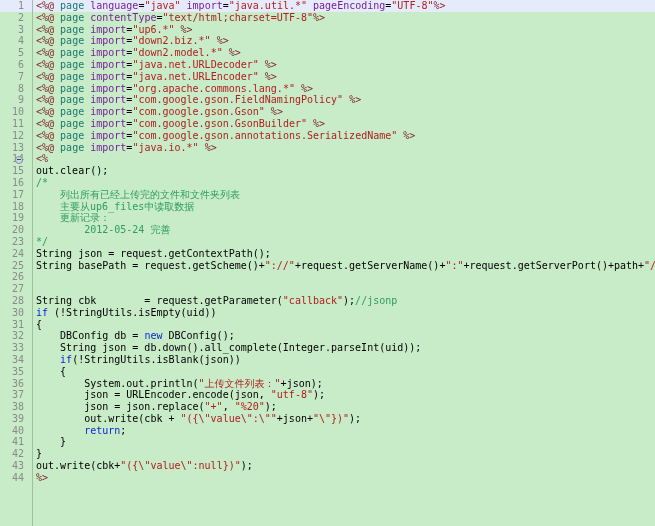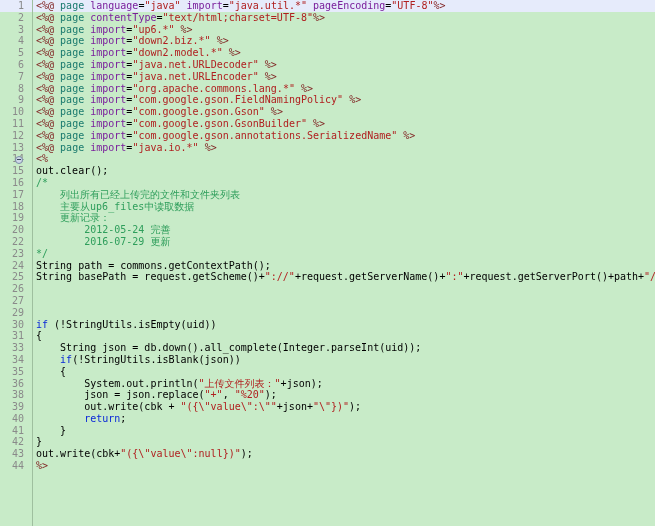--- a/index.html
+++ b/index.html
@@ -110,33 +110,34 @@
       <div class="line"><div class="gutter">11</div><div class="code"><span class="t-dir">&lt;%@</span><span class="t-plain"> </span><span class="t-tag">page</span><span class="t-plain"> </span><span class="t-attr">import</span><span class="t-op">=</span><span class="t-str">"com.google.gson.GsonBuilder"</span><span class="t-plain"> </span><span class="t-dir">%&gt;</span></div></div>
       <div class="line"><div class="gutter">12</div><div class="code"><span class="t-dir">&lt;%@</span><span class="t-plain"> </span><span class="t-tag">page</span><span class="t-plain"> </span><span class="t-attr">import</span><span class="t-op">=</span><span class="t-str">"com.google.gson.annotations.SerializedName"</span><span class="t-plain"> </span><span class="t-dir">%&gt;</span></div></div>
       <div class="line"><div class="gutter">13</div><div class="code"><span class="t-dir">&lt;%@</span><span class="t-plain"> </span><span class="t-tag">page</span><span class="t-plain"> </span><span class="t-attr">import</span><span class="t-op">=</span><span class="t-str">"java.io.*"</span><span class="t-plain"> </span><span class="t-dir">%&gt;</span></div></div>
       <div class="line"><div class="gutter">14</div><div class="fold"></div><div class="code"><span class="t-dir">&lt;%</span></div></div>
       <div class="line"><div class="gutter">15</div><div class="code"><span class="t-plain">out.clear();</span></div></div>
       <div class="line"><div class="gutter">16</div><div class="code"><span class="t-cmt">/*</span></div></div>
       <div class="line"><div class="gutter">17</div><div class="code"><span class="t-cmt">    列出所有已经上传完的文件和文件夹列表</span></div></div>
       <div class="line"><div class="gutter">18</div><div class="code"><span class="t-cmt">    主要从up6_files中读取数据</span></div></div>
       <div class="line"><div class="gutter">19</div><div class="code"><span class="t-cmt">    更新记录：</span></div></div>
       <div class="line"><div class="gutter">20</div><div class="code"><span class="t-cmt">        2012-05-24 完善</span></div></div>
-      <div class="line"><div class="gutter">22</div><div class="code"><span class="t-cmt">        2016-07-29 更新</span></div></div>
       <div class="line"><div class="gutter">23</div><div class="code"><span class="t-cmt">*/</span></div></div>
-      <div class="line"><div class="gutter">24</div><div class="code"><span class="t-plain">String path = commons.getContextPath();</span></div></div>
+      <div class="line"><div class="gutter">24</div><div class="code"><span class="t-plain">String json = request.getContextPath();</span></div></div>
       <div class="line"><div class="gutter">25</div><div class="code"><span class="t-plain">String basePath = request.getScheme()+</span><span class="t-str">"://"</span><span class="t-plain">+request.getServerName()+</span><span class="t-str">":"</span><span class="t-plain">+request.getServerPort()+path+</span><span class="t-str">"/"</span></div></div>
       <div class="line"><div class="gutter">26</div><div class="code"></div></div>
       <div class="line"><div class="gutter">27</div></div>
-      <div class="line"><div class="gutter">29</div><div class="code"></div></div>
+      <div class="line"><div class="gutter">28</div><div class="code"><span class="t-plain">String cbk        = request.getParameter(</span><span class="t-str">"callback"</span><span class="t-plain">);</span><span class="t-cmt">//jsonp</span></div></div>
       <div class="line"><div class="gutter">30</div><div class="code"><span class="t-kw">if</span><span class="t-plain"> (!StringUtils.isEmpty(uid))</span></div></div>
       <div class="line"><div class="gutter">31</div><div class="code"><span class="t-plain">{</span></div></div>
+      <div class="line"><div class="gutter">32</div><div class="code"><span class="t-plain">    DBConfig db = </span><span class="t-kw">new</span><span class="t-plain"> DBConfig();</span></div></div>
       <div class="line"><div class="gutter">33</div><div class="code"><span class="t-plain">    String json = db.down().all_complete(Integer.parseInt(uid));</span></div></div>
       <div class="line"><div class="gutter">34</div><div class="code"><span class="t-plain">    </span><span class="t-kw">if</span><span class="t-plain">(!StringUtils.isBlank(json))</span></div></div>
       <div class="line"><div class="gutter">35</div><div class="code"><span class="t-plain">    {</span></div></div>
       <div class="line"><div class="gutter">36</div><div class="code"><span class="t-plain">        System.out.println(</span><span class="t-str">"上传文件列表："</span><span class="t-plain">+json);</span></div></div>
+      <div class="line"><div class="gutter">37</div><div class="code"><span class="t-plain">        json = URLEncoder.encode(json, </span><span class="t-str">"utf-8"</span><span class="t-plain">);</span></div></div>
       <div class="line"><div class="gutter">38</div><div class="code"><span class="t-plain">        json = json.replace(</span><span class="t-str">"+"</span><span class="t-plain">, </span><span class="t-str">"%20"</span><span class="t-plain">);</span></div></div>
       <div class="line"><div class="gutter">39</div><div class="code"><span class="t-plain">        out.write(cbk + </span><span class="t-str">"({\"value\":\""</span><span class="t-plain">+json+</span><span class="t-str">"\"})"</span><span class="t-plain">);</span></div></div>
       <div class="line"><div class="gutter">40</div><div class="code"><span class="t-plain">        </span><span class="t-kw">return</span><span class="t-plain">;</span></div></div>
       <div class="line"><div class="gutter">41</div><div class="code"><span class="t-plain">    }</span></div></div>
       <div class="line"><div class="gutter">42</div><div class="code"><span class="t-plain">}</span></div></div>
       <div class="line"><div class="gutter">43</div><div class="code"><span class="t-plain">out.write(cbk+</span><span class="t-str">"({\"value\":null})"</span><span class="t-plain">);</span></div></div>
       <div class="line"><div class="gutter">44</div><div class="code"><span class="t-dir">%&gt;</span></div></div>
     </div>
 </div>
 

